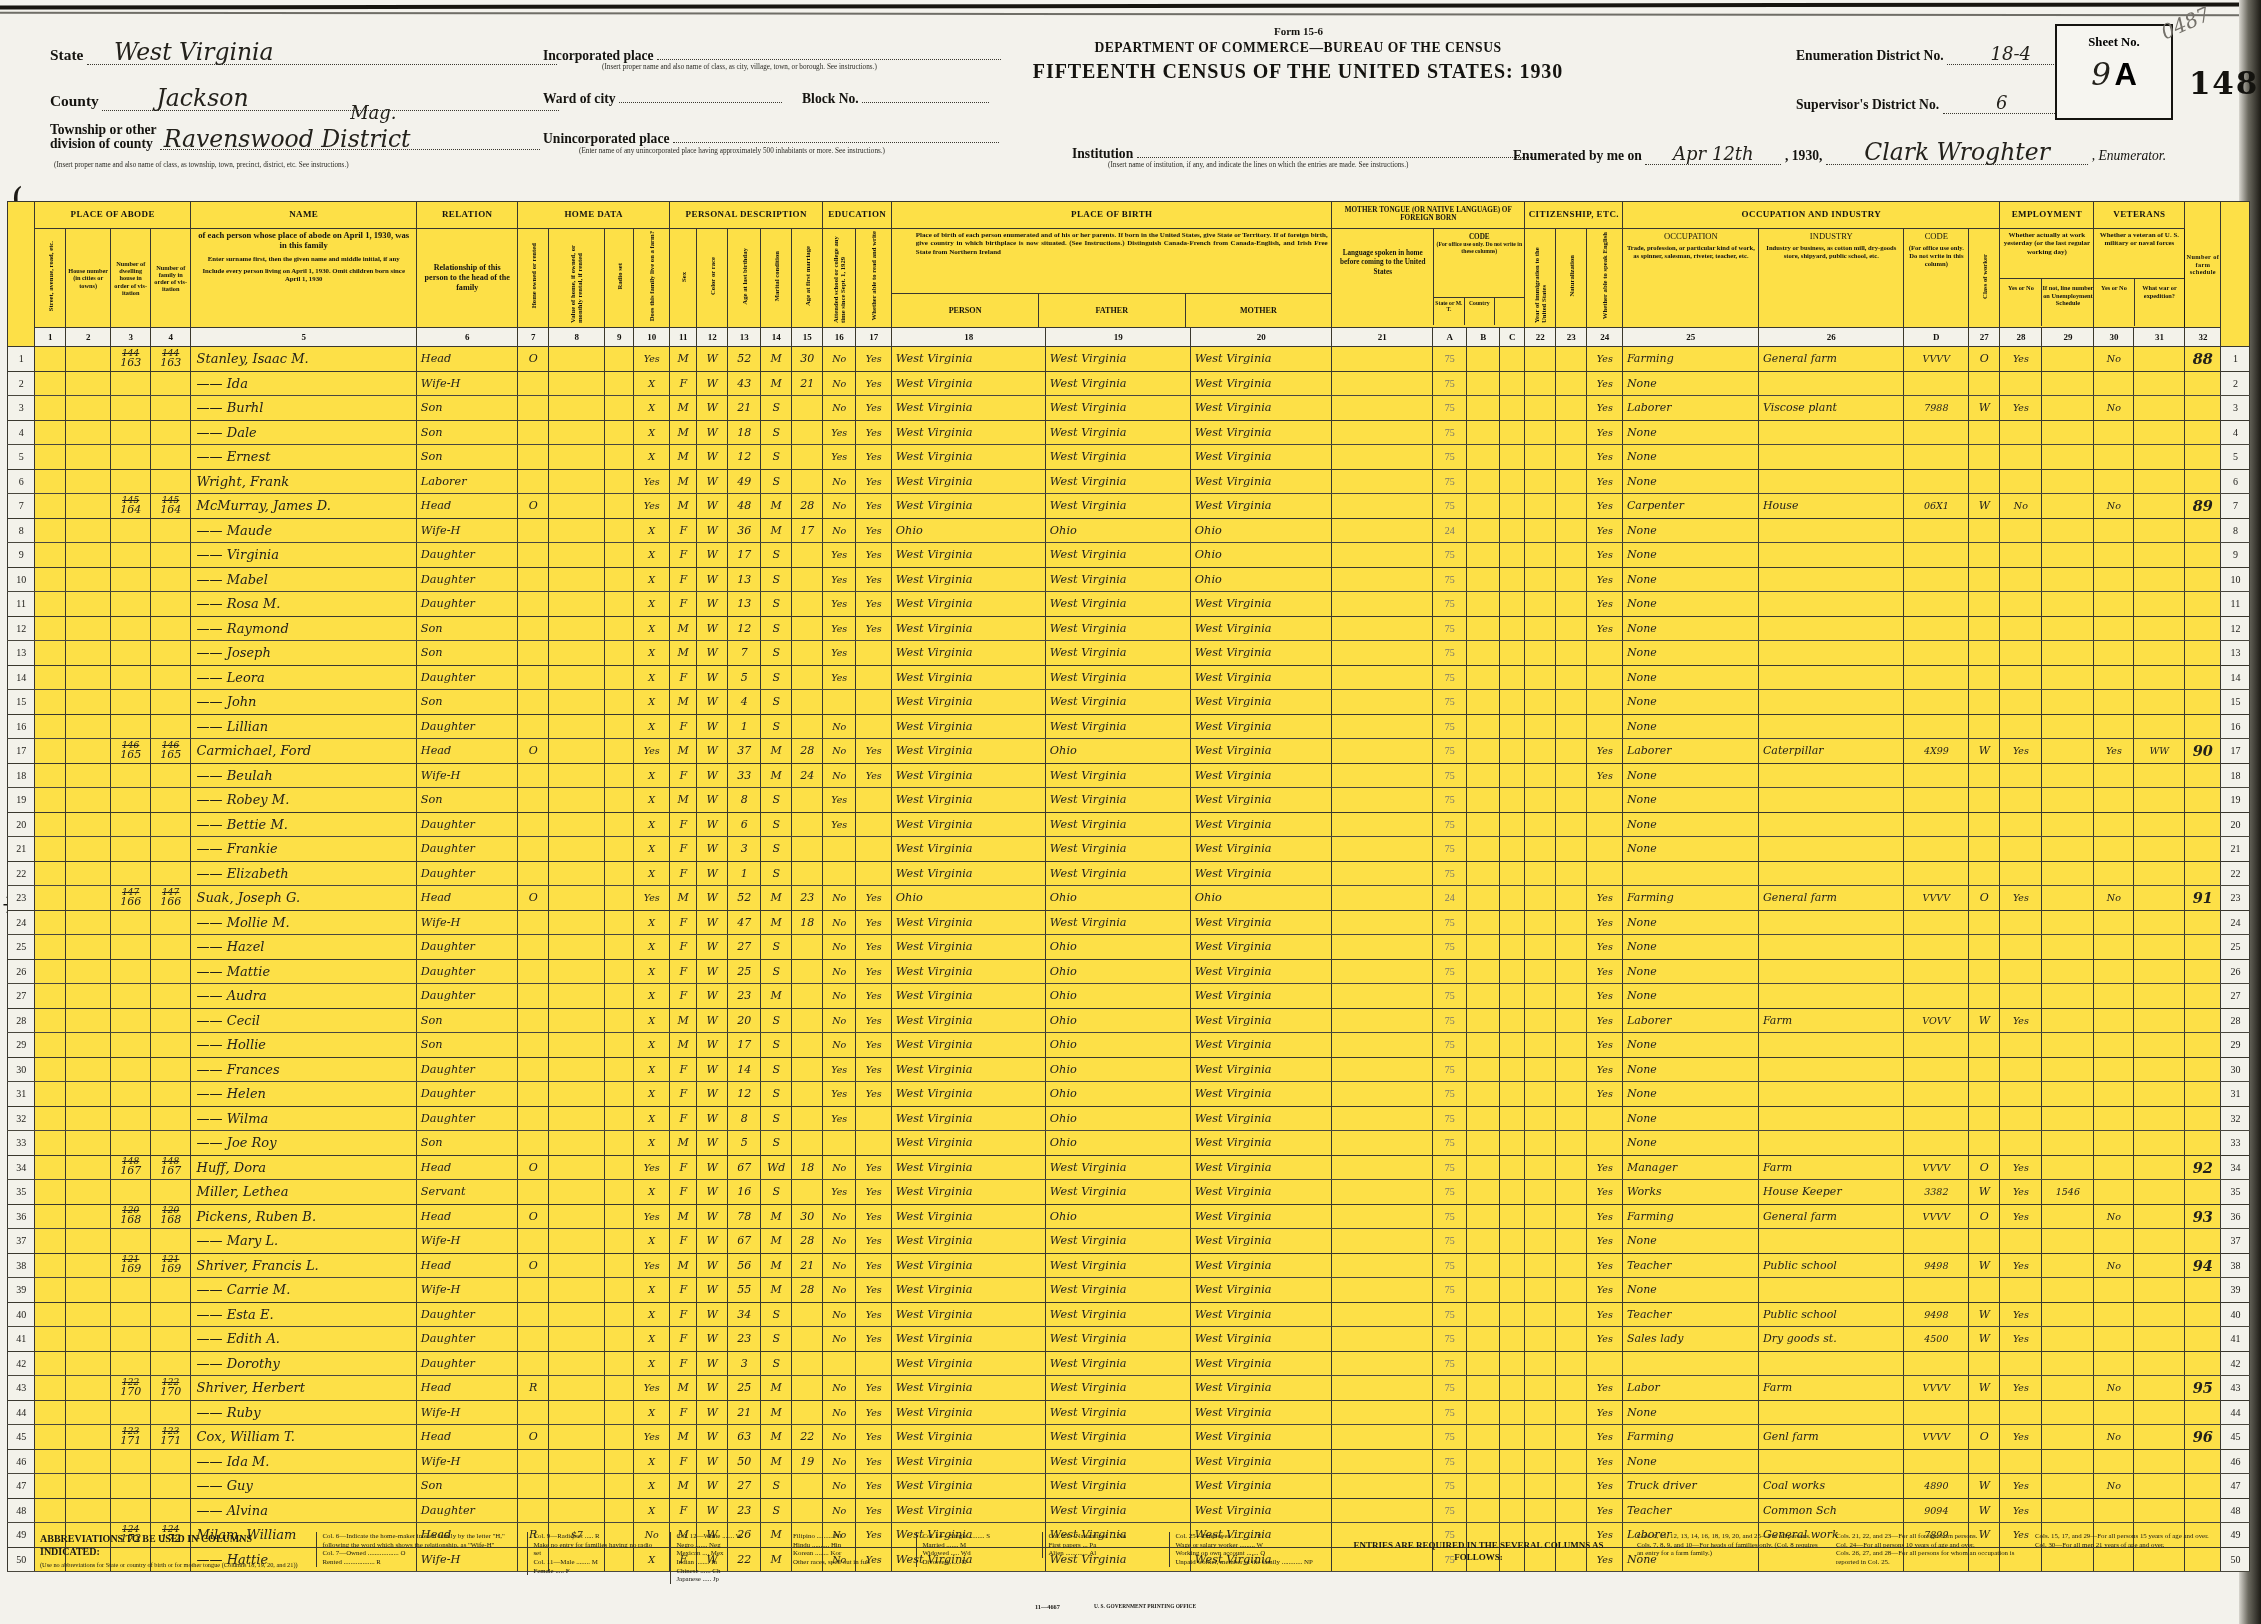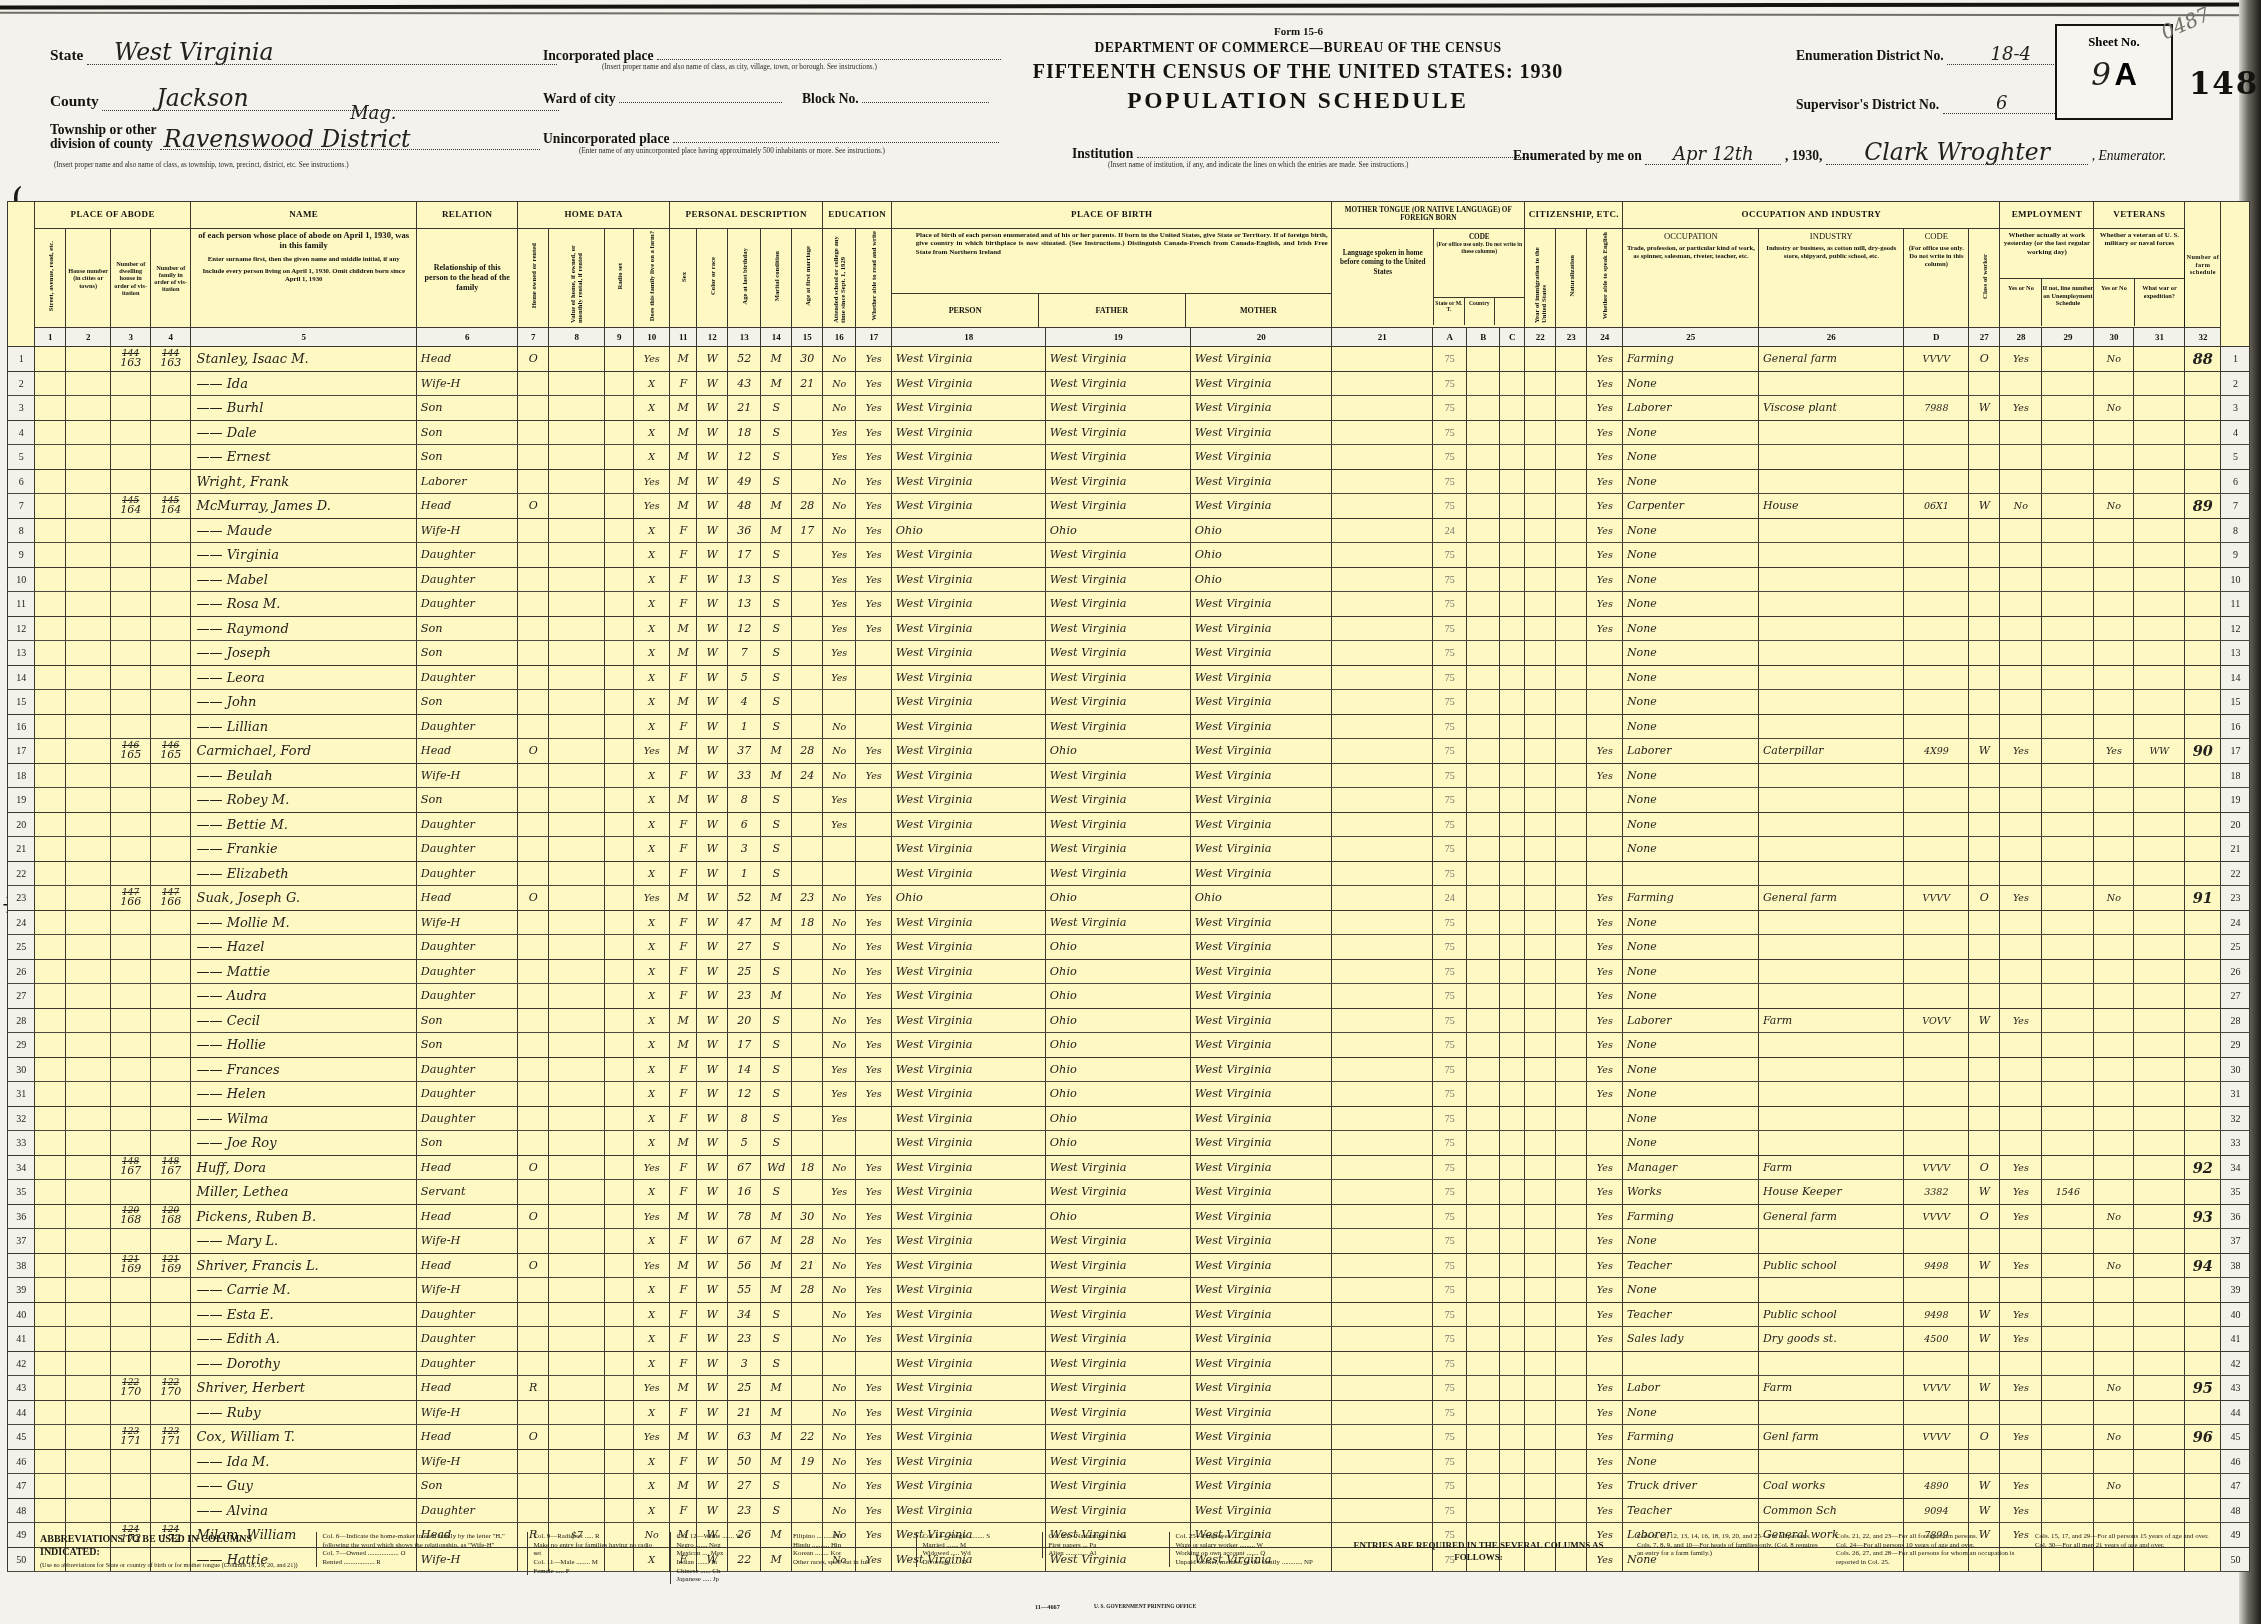--- a/index.html
+++ b/index.html
@@ -18,21 +18,21 @@
   .note{font-size:7.2px;color:#2a2923;}
   .uline{display:inline-block;border-bottom:1.8px dotted #3a382f;vertical-align:baseline;}
   .hw-big{font-family:"DejaVu Serif",serif;font-style:italic;color:#23211b;font-size:23.5px;line-height:18px;}
   .hw-med{font-family:"DejaVu Serif",serif;font-style:italic;color:#23211b;font-size:18px;}
   .pencil{font-family:"DejaVu Serif",serif;font-style:italic;color:#74716a;}
   .ttl{position:absolute;text-align:center;color:#14130f;font-weight:bold;}
   .sheetbox{position:absolute;border:2.7px solid #14130f;background:#f6f5f0;text-align:center;}
   .stamp148{position:absolute;font-family:"DejaVu Serif",serif;font-weight:bold;font-size:31px;color:#14130f;letter-spacing:1.8px;}
   
   .sheet{position:absolute;left:7.2px;top:201px;}
-  table{border-collapse:collapse;table-layout:fixed;width:2240px;background:#fef9c3;}
+  table{border-collapse:collapse;table-layout:fixed;width:2240px;background:#fde047;}
   th,td{border:0.9px solid #3a382f;padding:0;overflow:hidden;color:#14130f;}
   th{font-family:"Liberation Serif",serif;}
   .gb{border-left:1.8px solid #1d1c17 !important;}
   table{border:1.8px solid #1d1c17;}
   .gt{font-size:9px;font-weight:bold;text-align:center;letter-spacing:0.4px;line-height:1.05;padding:0.9px 0.9px;}
   .gt.small{font-size:7.2px;letter-spacing:0;}
   .vert{vertical-align:middle;}
   .vert span{writing-mode:vertical-rl;transform:rotate(180deg);display:inline-block;
      font-size:6.7px;line-height:1.1;max-height:94px;text-align:left;font-weight:bold;}
   .tinyh{font-size:6.3px;line-height:1.15;text-align:center;vertical-align:middle;font-weight:bold;padding:0 0.9px;}
@@ -100,21 +100,20 @@
   <span class="blot" style="left:12.7px;top:181px;font-size:27px;">(</span>
   <span class="blot" style="left:9px;top:488px;font-size:23.5px;">(</span>
   <span class="blot" style="left:1.8px;top:887px;font-size:31px;color:#14130f;font-weight:normal;">✳</span>
   <svg class="pencil-squiggle" style="left:16.3px;top:1167px;" width="33" height="271" viewBox="0 0 36 300">
     <path d="M18,5 C4,40 30,70 12,110 C2,140 26,170 10,210 C2,240 24,270 14,295" stroke="#8d897c" stroke-width="2.5" fill="none" opacity="0.65"></path>
   </svg>
 
   <div class="ttl" style="left:1086px;top:25px;width:425px;font-size:11px;">Form 15-6</div>
   <div class="ttl" style="left:995px;top:40px;width:606px;font-size:13.6px;letter-spacing:0.5px;">DEPARTMENT OF COMMERCE—BUREAU OF THE CENSUS</div>
   <div class="ttl" style="left:977px;top:60px;width:642px;font-size:20px;letter-spacing:0.9px;">FIFTEENTH CENSUS OF THE UNITED STATES:  1930</div>
-  <div class="ttl" style="left:1022px;top:87px;width:552px;font-size:23.5px;letter-spacing:2.7px;">POPULATION SCHEDULE</div>
 
   <div class="fld" style="left:50px;top:43px;">
     <span class="lbl">State</span>
     <span class="uline" style="width:470px;text-align:left;"><span class="hw-big" style="margin-left:27px;">West Virginia</span></span>
   </div>
   <div class="fld" style="left:50px;top:89px;">
     <span class="lbl">County</span>
     <span class="uline" style="width:457px;text-align:left;"><span class="hw-big" style="margin-left:54px;">Jackson</span></span>
   </div>
   <div class="fld" style="left:50px;top:123px;line-height:13.6px;">

